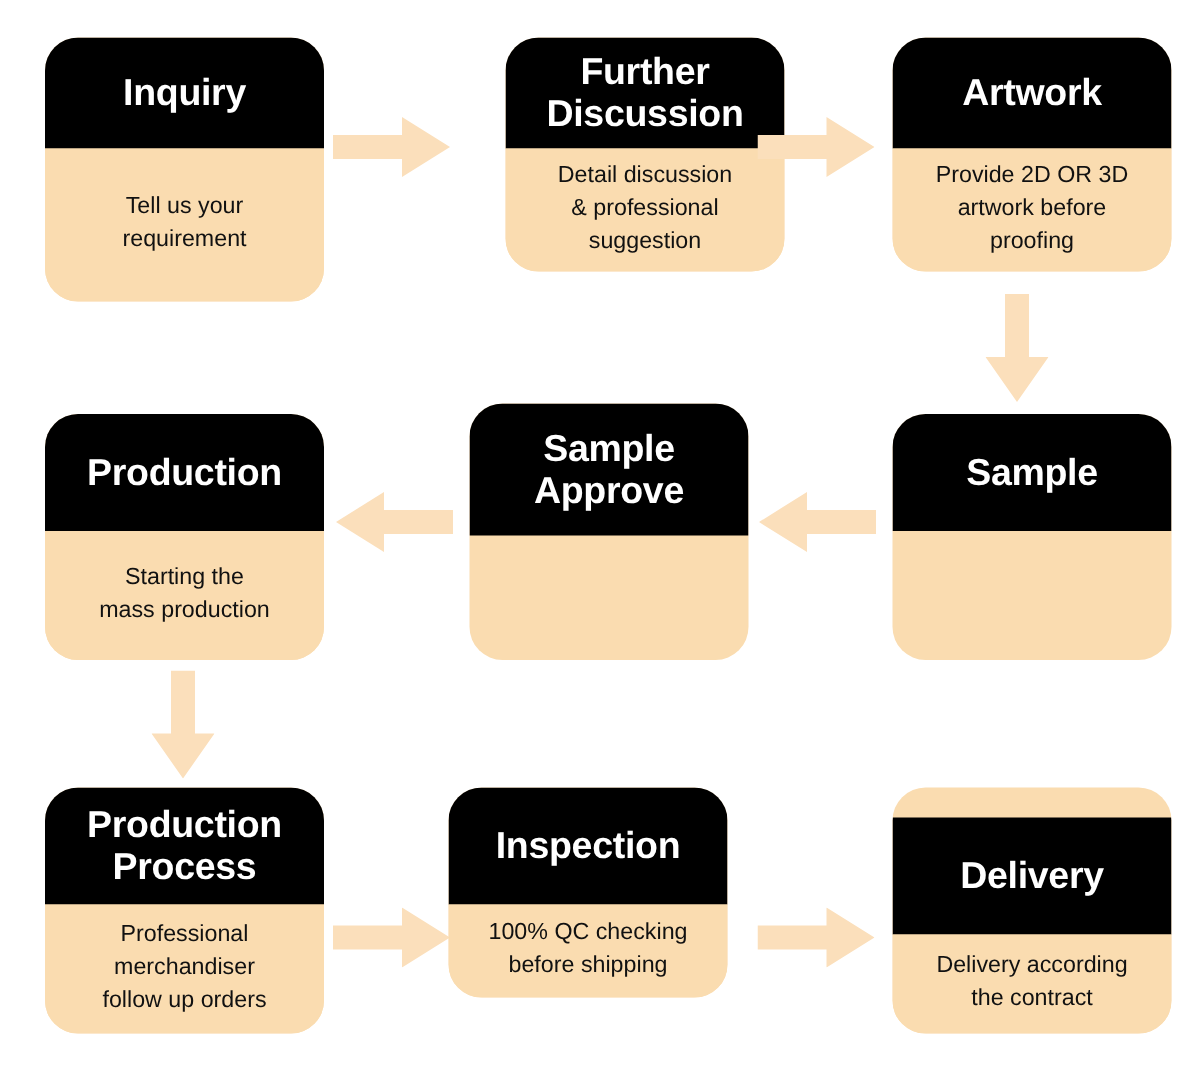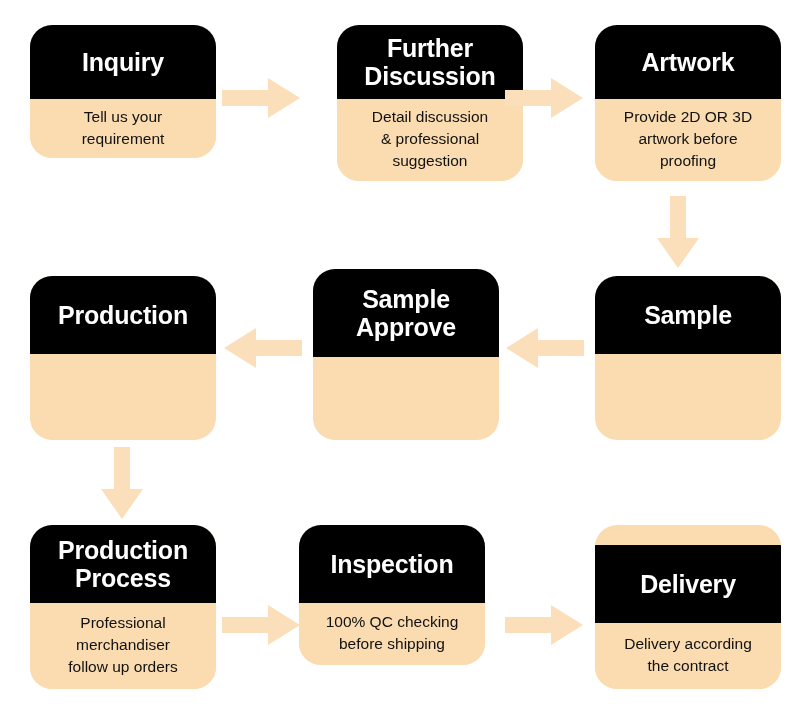--- a/index.html
+++ b/index.html
@@ -70,21 +70,21 @@
   .arrow {
     position: absolute;
   }
   .arrow svg { display: block; }
 </style>
 </head>
 <body>
 
 <div id="flow-root">
 
-  <div class="card" style="left:30px; top:25px; width:186px; height:133px;">
+  <div class="card" style="left:30px; top:25px; width:186px; height:176px;">
     <div class="card-header" style="height:74px;">
       <span>Inquiry</span>
     </div>
     <div class="card-body">
       <span>Tell us your
 requirement</span>
     </div>
   </div>
 
   <div class="arrow" style="left:222px; top:78px; width:78px; height:40px;">
@@ -125,20 +125,24 @@
   <div class="arrow" style="left:657px; top:196px; width:42px; height:72px;">
     <svg width="42" height="72" viewBox="0 0 42 72" aria-hidden="true">
       <polygon points="13,0 29,0 29,42 42,42 21,72 0,42 13,42" fill="#fbdfbb"></polygon>
     </svg>
   </div>
 
   <div class="card" style="left:30px; top:276px; width:186px; height:164px;">
     <div class="card-header" style="height:78px;">
       <span>Production</span>
     </div>
+    <div class="card-body">
+      <span>Starting the
+mass production</span>
+    </div>
   </div>
 
   <div class="arrow" style="left:224px; top:328px; width:78px; height:40px;">
     <svg width="78" height="40" viewBox="0 0 78 40" aria-hidden="true">
       <polygon points="78,12 32,12 32,0 0,20 32,40 32,28 78,28" fill="#fbdfbb"></polygon>
     </svg>
   </div>
 
   <div class="card" style="left:313px; top:269px; width:186px; height:171px;">
     <div class="card-header two-line" style="height:88px;">

